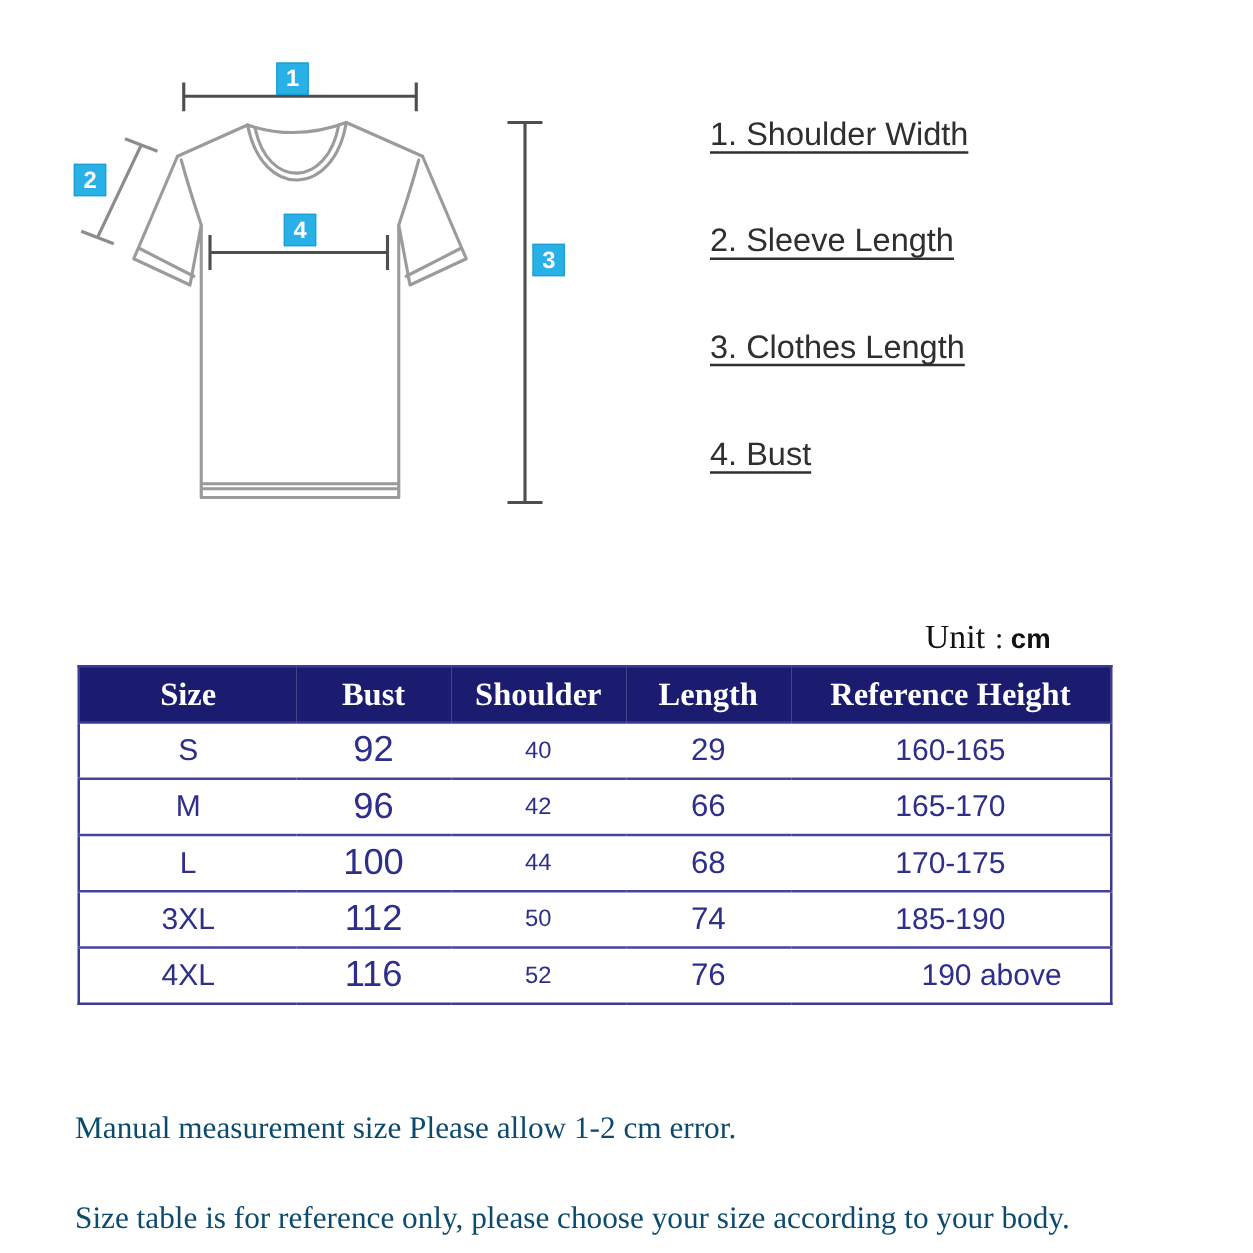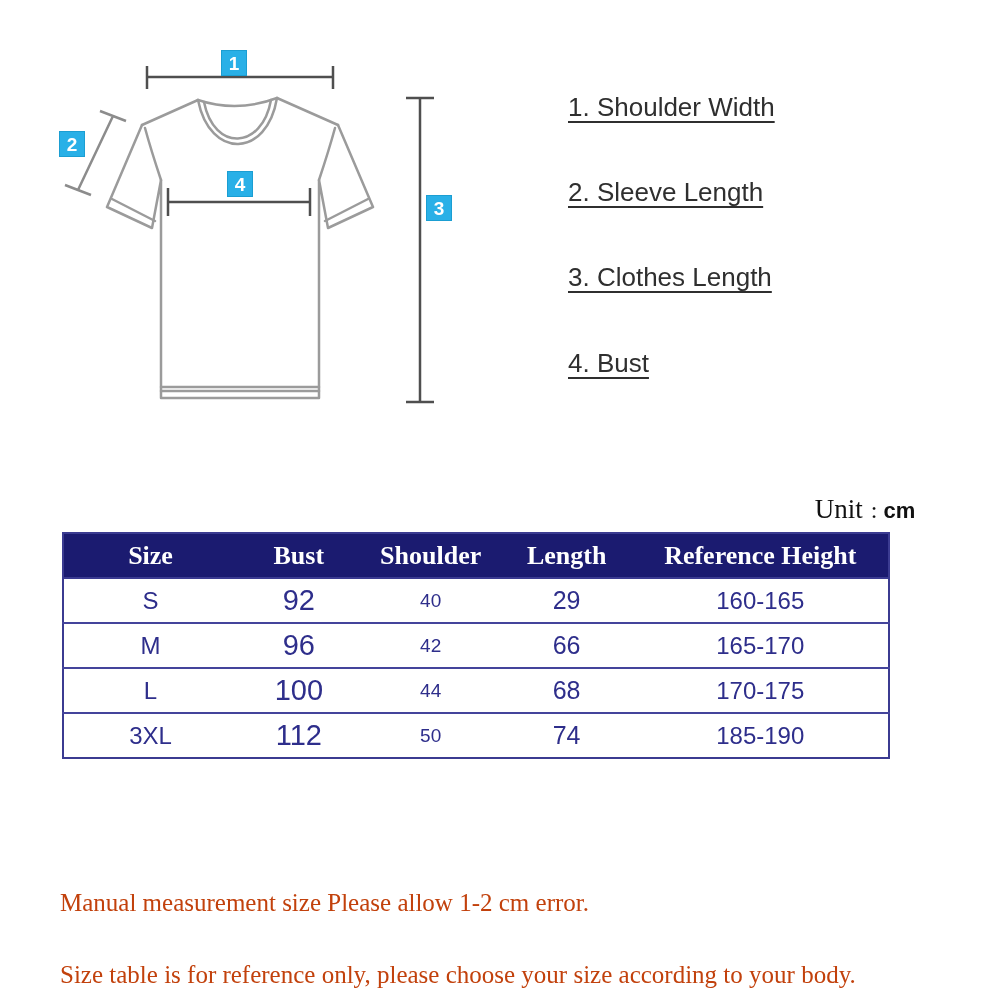--- a/index.html
+++ b/index.html
@@ -23,21 +23,21 @@
     text-decoration:underline;text-decoration-thickness:2px;text-underline-offset:5px;
     white-space:nowrap;
   }
   .legend-1{top:92px;}
   .legend-2{top:177px;}
   .legend-3{top:262px;}
   .legend-4{top:348px;}
 
   
   .unit-label{
-    position:absolute;top:494px;left:740px;width:250px;text-align:center;
+    position:absolute;top:494px;left:740px;width:250px;text-align:left;
     color:#111111;white-space:nowrap;
   }
   .unit-word{font-family:"Liberation Serif",serif;font-size:27px;}
   .unit-sep{font-family:"Liberation Serif",serif;font-size:24px;padding:0 6px 0 8px;}
   .unit-value{font-family:"Liberation Sans",sans-serif;font-size:22px;font-weight:bold;}
 
   
   .size-table{
     position:absolute;left:62px;top:532px;width:828px;
     border-collapse:collapse;table-layout:fixed;
@@ -58,21 +58,21 @@
   .w-size{width:21%;} .w-bust{width:15%;} .w-shoulder{width:17%;} .w-length{width:16%;} .w-height{width:31%;}
   .col-size{font-size:24px;}
   .col-bust{font-size:29px;}
   .col-shoulder{font-size:19px;}
   .col-length{font-size:25px;}
   .col-height{font-size:24px;}
   .shift-right{transform:translateX(33px);}
 
   
   .note{
-    position:absolute;left:60px;color:#c2410c;font-size:25px;
+    position:absolute;left:60px;color:#0c4a6e;font-size:25px;
     font-family:"Liberation Serif",serif;white-space:nowrap;
   }
   .note-1{top:889px;}
   .note-2{top:937px;margin-top:24px;}
 </style>
 </head>
 <body>
 
 <svg class="diagram-svg" viewBox="0 0 520 440" aria-hidden="true">
   <g stroke="#9b9b9b" stroke-width="2.5" fill="none" stroke-linejoin="round" stroke-linecap="round">
@@ -151,17 +151,24 @@
         <td class="col-length">68</td>
         <td class="col-height">170-175</td>
       </tr>
       <tr>
         <td class="col-size">3XL</td>
         <td class="col-bust">112</td>
         <td class="col-shoulder">50</td>
         <td class="col-length">74</td>
         <td class="col-height">185-190</td>
       </tr>
+      <tr>
+        <td class="col-size">4XL</td>
+        <td class="col-bust">116</td>
+        <td class="col-shoulder">52</td>
+        <td class="col-length">76</td>
+        <td class="col-height shift-right">190 above</td>
+      </tr>
     </tbody>
 </table>
 
 <div class="note note-1">Manual measurement size Please allow 1-2 cm error.</div>
 <div class="note note-2">Size table is for reference only, please choose your size according to your body.</div>
 
 </body></html>

